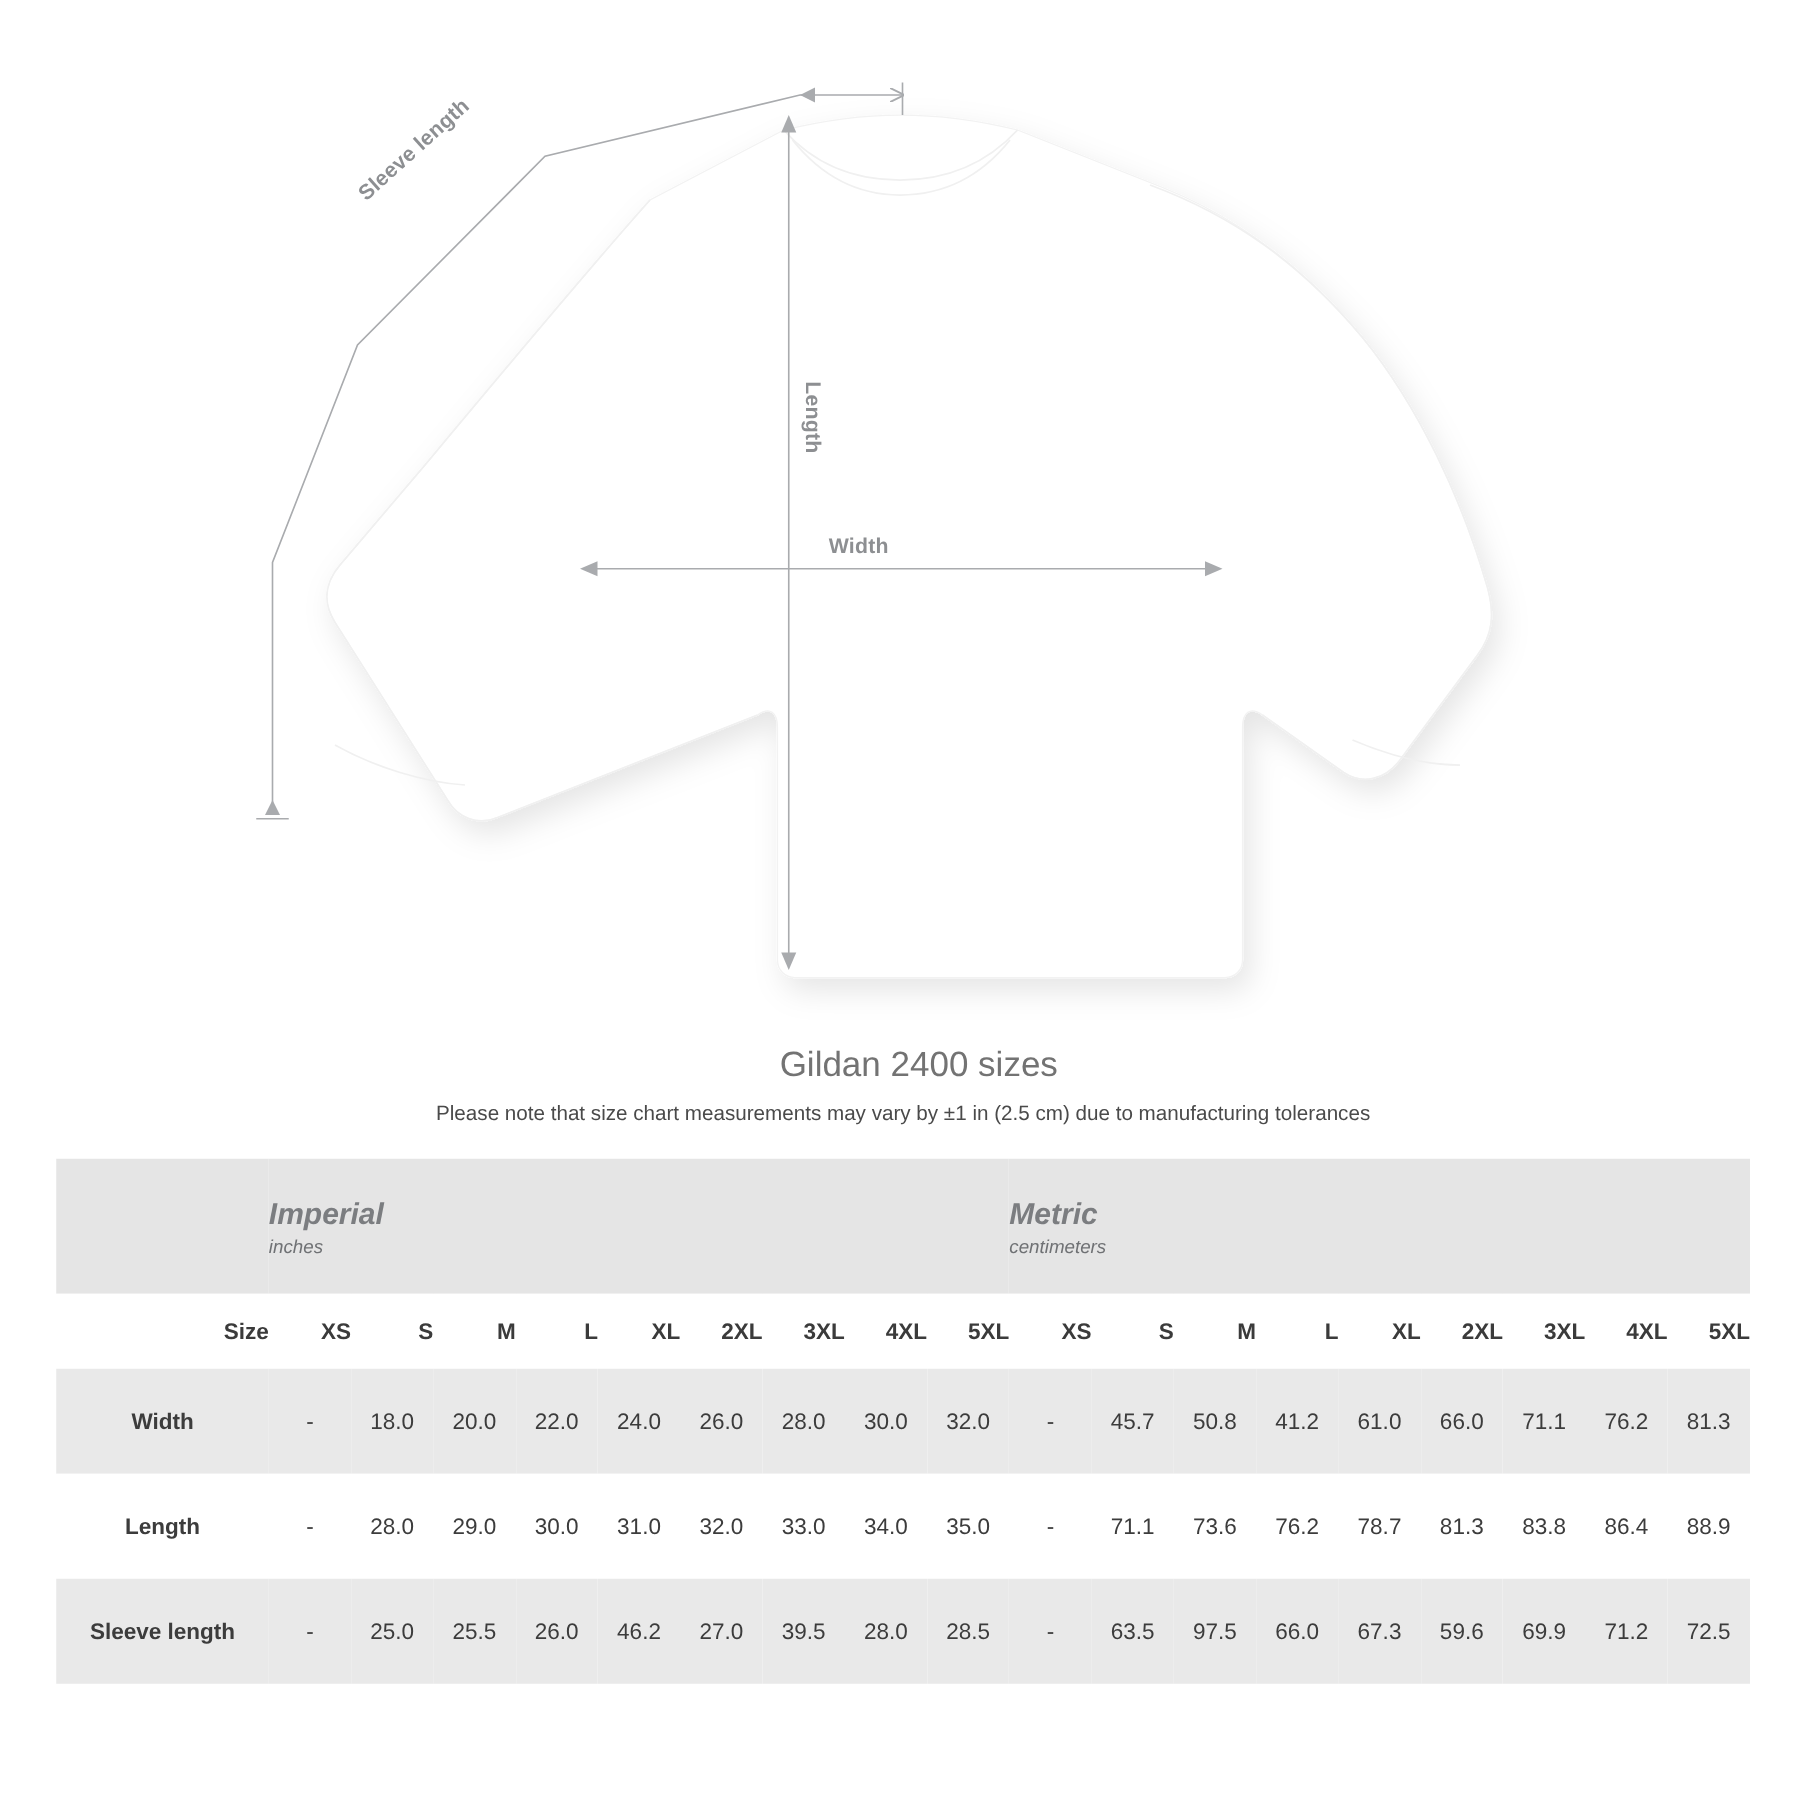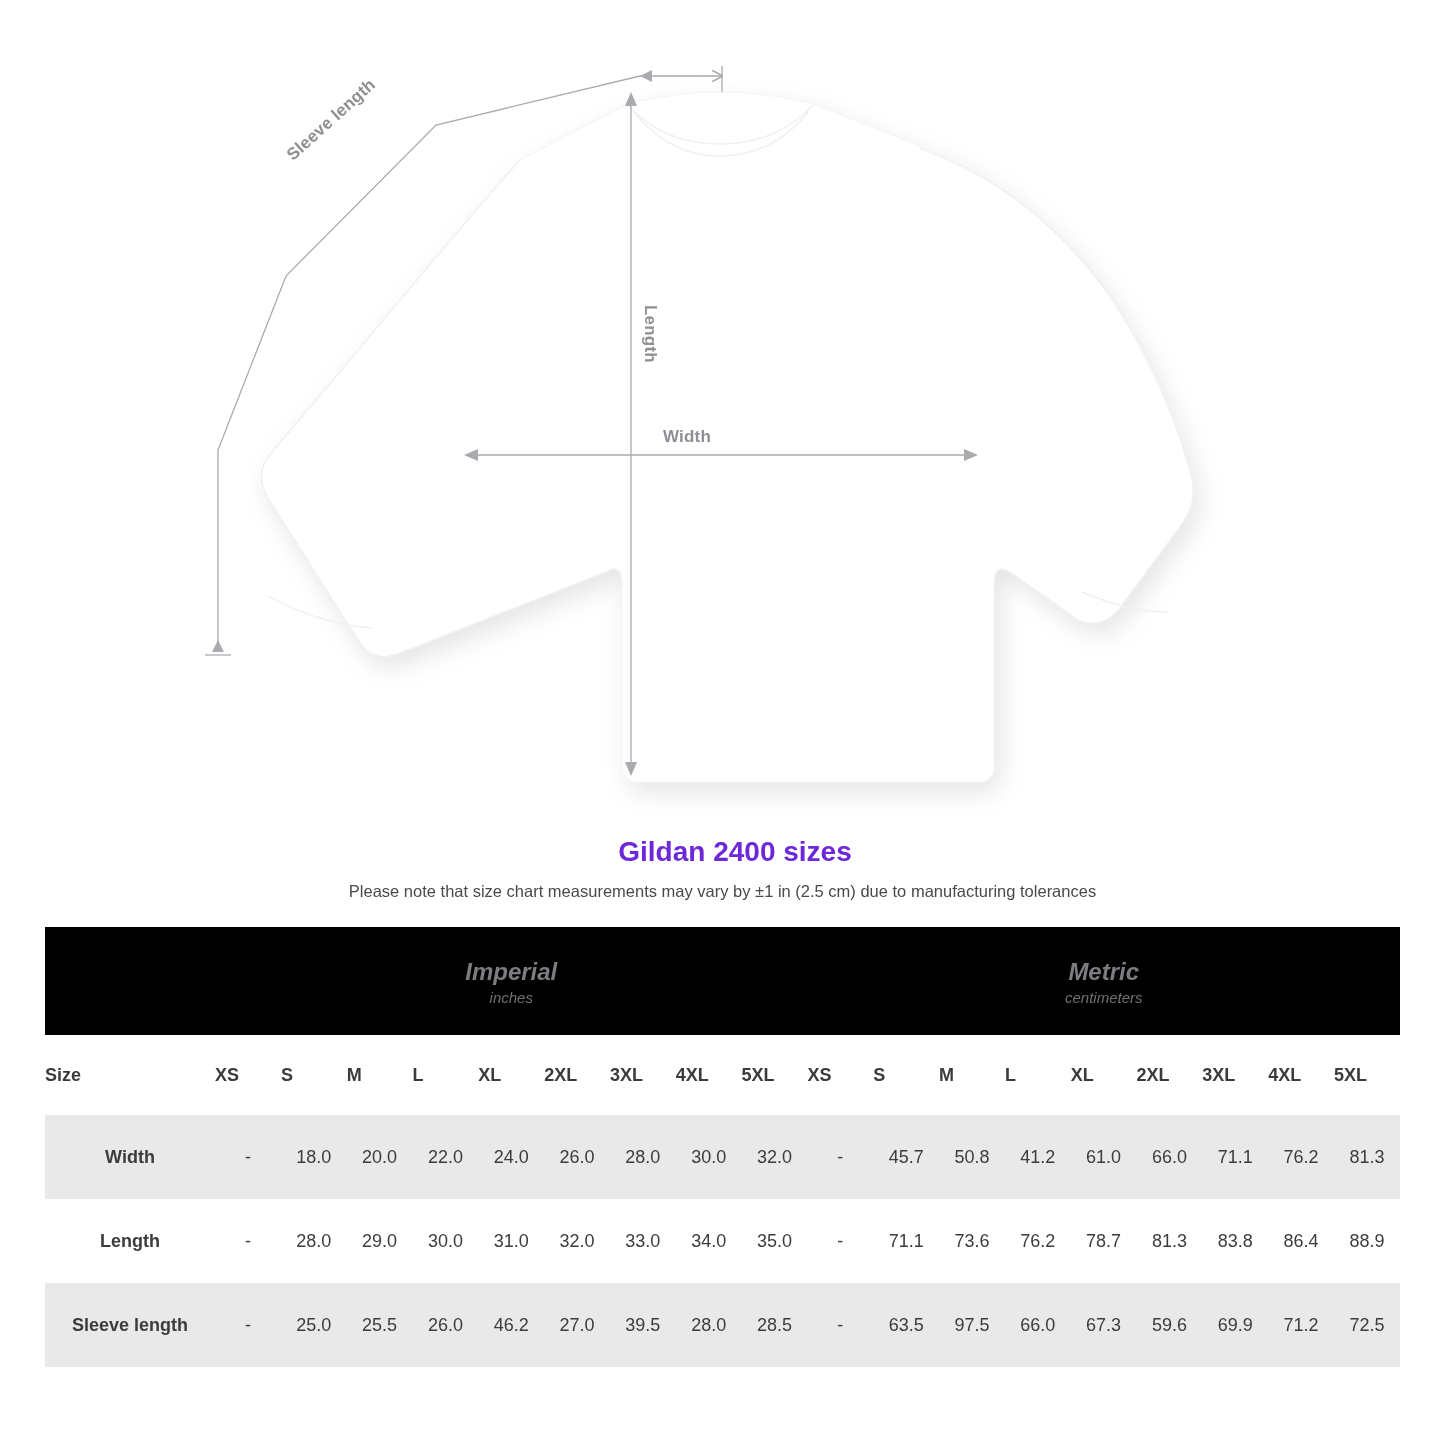--- a/index.html
+++ b/index.html
@@ -49,22 +49,22 @@
     top: 427px;
   }
 
   
   .title-block {
     text-align: center;
     margin-top: 6px;
   }
   .chart-title {
     font-size: 28px;
-    font-weight: bold;
-    color: #6d28d9;
+    font-weight: normal;
+    color: #737373;
     margin: 0 0 14px 0;
     padding-left: 25px;
   }
   .chart-note {
     font-size: 16.5px;
     color: #4a4a4a;
     margin: 0;
   }
 
   
@@ -75,41 +75,41 @@
   table.size-chart {
     border-collapse: collapse;
     width: 1355px;
     table-layout: fixed;
   }
   table.size-chart td, table.size-chart th {
     padding: 0;
     margin: 0;
   }
   .unitrow td {
-    background: #000000;
+    background: #e5e5e5;
     height: 108px;
     vertical-align: middle;
-    text-align: center;
+    text-align: left;
   }
   .unit-name {
     font-size: 24px;
     font-style: italic;
     font-weight: bold;
     color: #7b7d80;
     line-height: 1.25;
   }
   .unit-sub {
     font-size: 15px;
     font-style: italic;
     color: #6f7174;
     margin-top: 2px;
   }
   .hdr td {
-    height: 80px;
-    text-align: left;
+    height: 60px;
+    text-align: right;
     vertical-align: middle;
     font-weight: bold;
     font-size: 18px;
     color: #3b3b3b;
     background: #ffffff;
   }
   .hdr td.rowlabel { background: #ffffff; }
   .datarow td {
     height: 84px;
     text-align: center;

